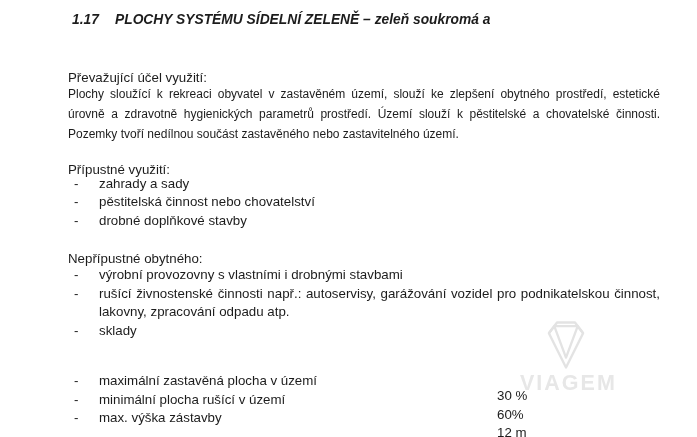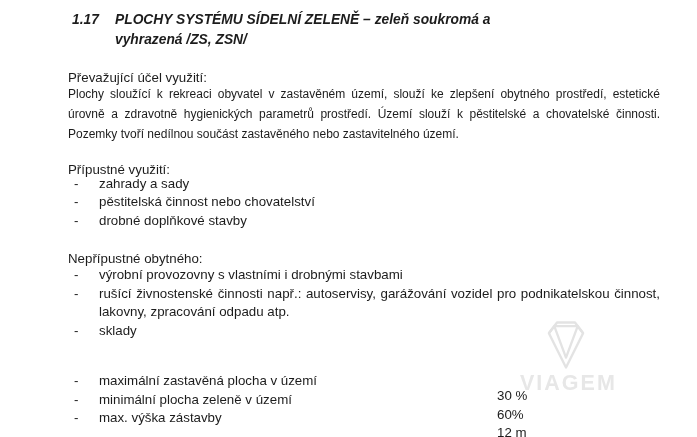--- a/index.html
+++ b/index.html
@@ -74,21 +74,20 @@
     </svg>
     <div class="wm-text">VIAGEM</div>
   </div>
 
   <div class="content">
 
     <div class="title">
       <span class="title-num">1.17</span>
       <span class="title-lines">
         <span class="title-line">PLOCHY SYSTÉMU SÍDELNÍ ZELENĚ – zeleň soukromá a</span>
-        <span class="title-line">vyhrazená /ZS, ZSN/</span>
       </span>
     </div>
 
     <div class="sec-heading h-purpose">Převažující účel využití:</div>
     <div class="paragraph">Plochy sloužící k rekreaci obyvatel v zastavěném území, slouží ke zlepšení obytného prostředí, estetické úrovně a zdravotně hygienických parametrů prostředí. Území slouží k pěstitelské a chovatelské činnosti. Pozemky tvoří nedílnou součást zastavěného nebo zastavitelného území.</div>
 
     <div class="sec-heading h-permitted">Přípustné využití:</div>
     <div class="list l-permitted">
       <div class="li">
         <span class="dash">-</span>
@@ -121,21 +120,21 @@
     </div>
 
     <div class="list l-conditions">
       <div class="cond-row">
         <span class="dash">-</span>
         <span class="cond-label">maximální zastavěná plocha v území</span>
         <span class="cond-value">30 %</span>
       </div>
       <div class="cond-row">
         <span class="dash">-</span>
-        <span class="cond-label">minimální plocha zeleně v území</span>
+        <span class="cond-label">minimální plocha rušící v území</span>
         <span class="cond-value">60%</span>
       </div>
       <div class="cond-row">
         <span class="dash">-</span>
         <span class="cond-label">max. výška zástavby</span>
         <span class="cond-value">12 m</span>
       </div>
     </div>
 
   </div>

